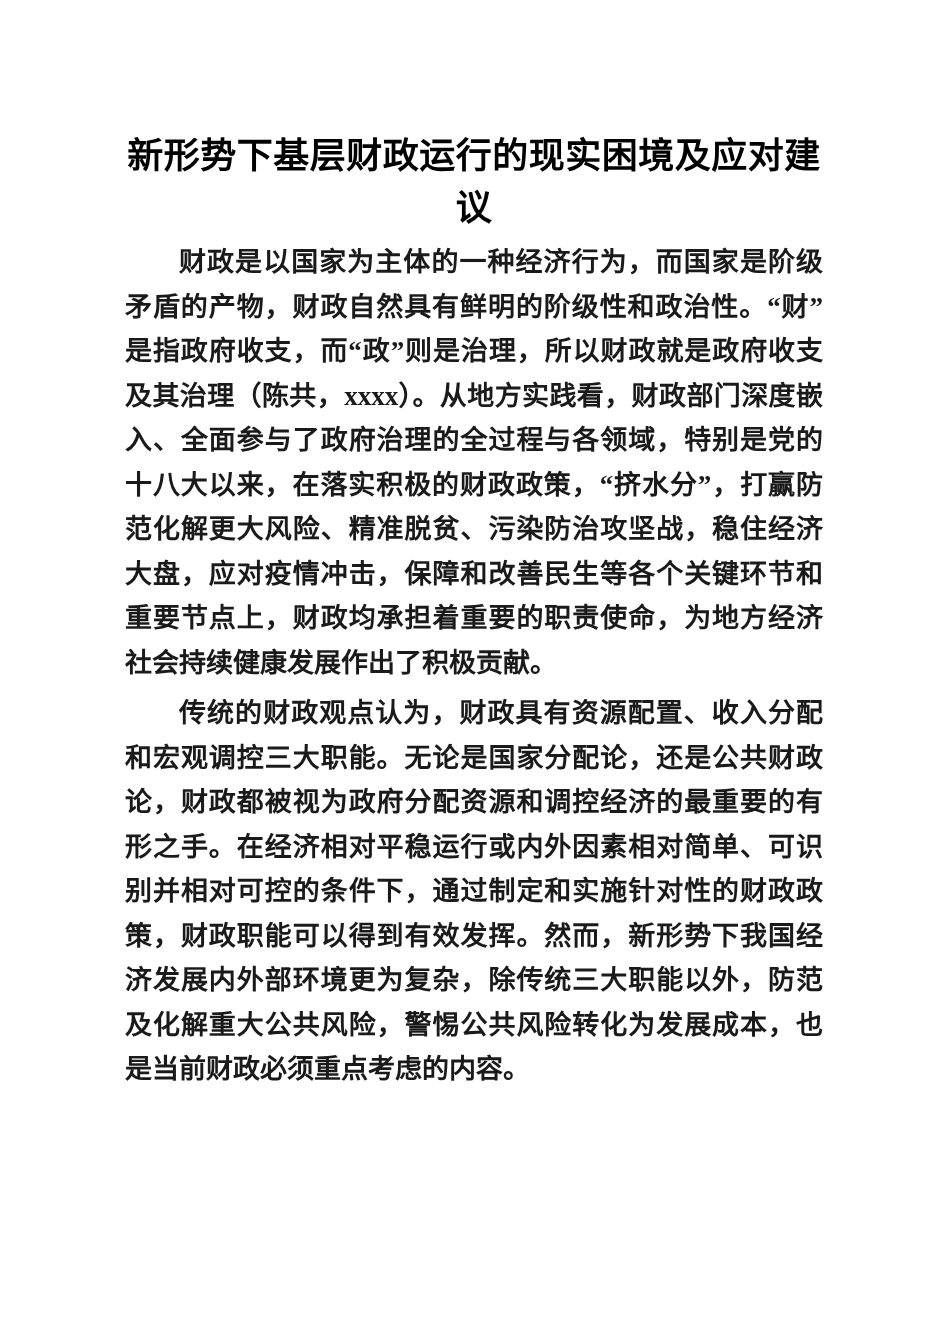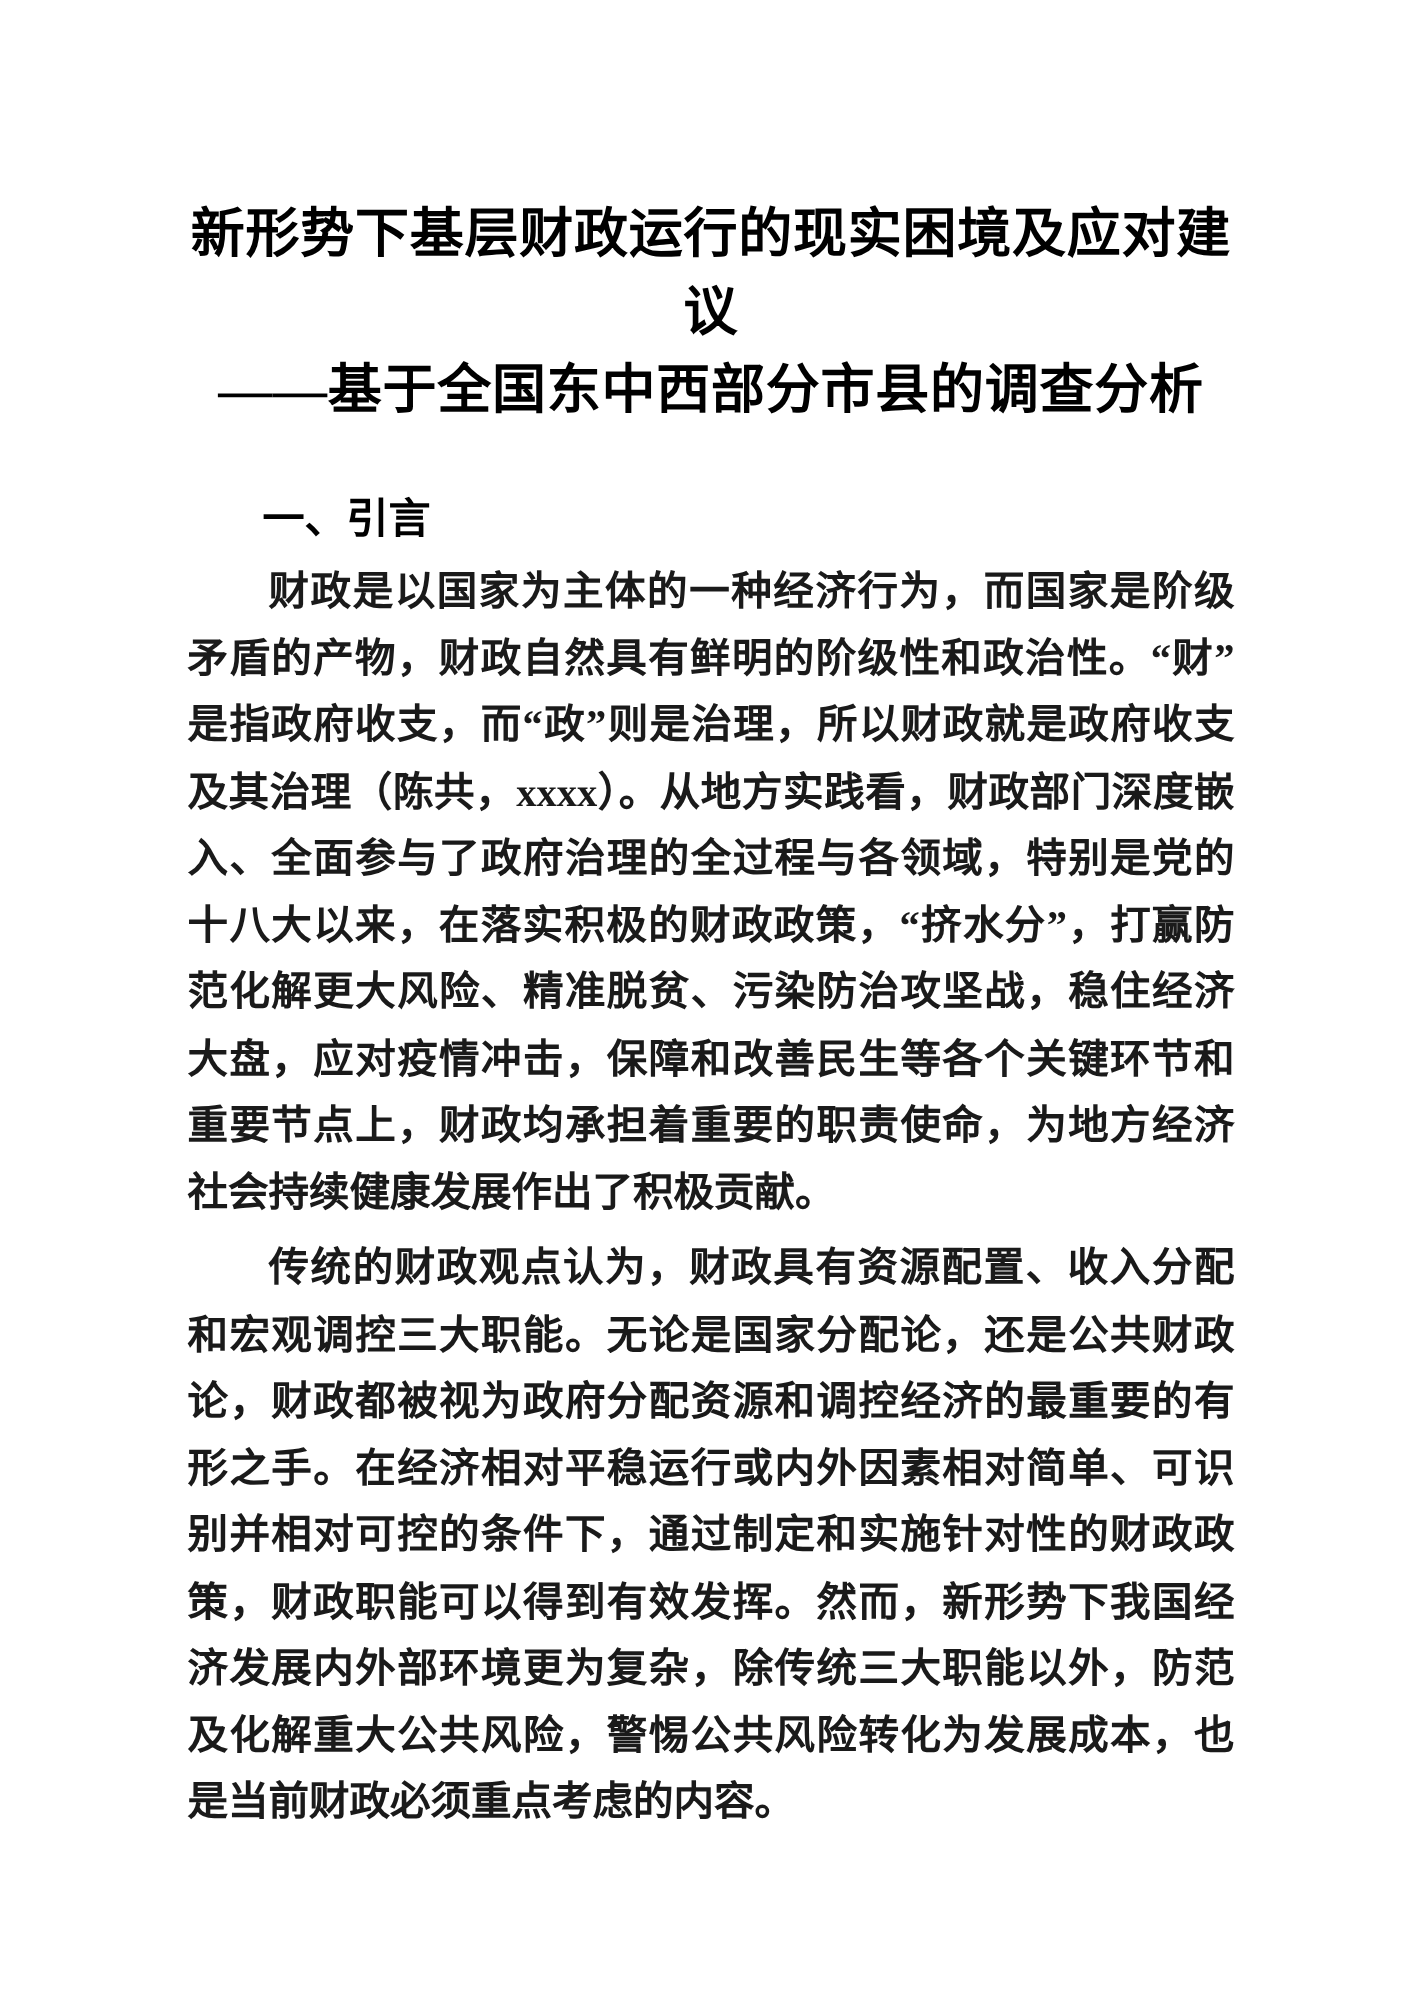--- a/index.html
+++ b/index.html
@@ -51,21 +51,19 @@
     text-indent: 54px;
     color: #1a1a1a;
   }
 </style>
 </head>
 <body>
 
 <div class="page">
   <h1 class="title">
     <span class="title-line">新形势下基层财政运行的现实困境及应对建议</span>
-    <span class="title-line">——基于全国东中西部分市县的调查分析</span>
   </h1>
 
-  <h2 class="heading">一、引言</h2>
 
   <p class="para">财政是以国家为主体的一种经济行为，而国家是阶级矛盾的产物，财政自然具有鲜明的阶级性和政治性。“财”是指政府收支，而“政”则是治理，所以财政就是政府收支及其治理（陈共，xxxx）。从地方实践看，财政部门深度嵌入、全面参与了政府治理的全过程与各领域，特别是党的十八大以来，在落实积极的财政政策，“挤水分”，打赢防范化解更大风险、精准脱贫、污染防治攻坚战，稳住经济大盘，应对疫情冲击，保障和改善民生等各个关键环节和重要节点上，财政均承担着重要的职责使命，为地方经济社会持续健康发展作出了积极贡献。</p>
 
   <p class="para">传统的财政观点认为，财政具有资源配置、收入分配和宏观调控三大职能。无论是国家分配论，还是公共财政论，财政都被视为政府分配资源和调控经济的最重要的有形之手。在经济相对平稳运行或内外因素相对简单、可识别并相对可控的条件下，通过制定和实施针对性的财政政策，财政职能可以得到有效发挥。然而，新形势下我国经济发展内外部环境更为复杂，除传统三大职能以外，防范及化解重大公共风险，警惕公共风险转化为发展成本，也是当前财政必须重点考虑的内容。</p>
 </div>
 
 </body></html>

